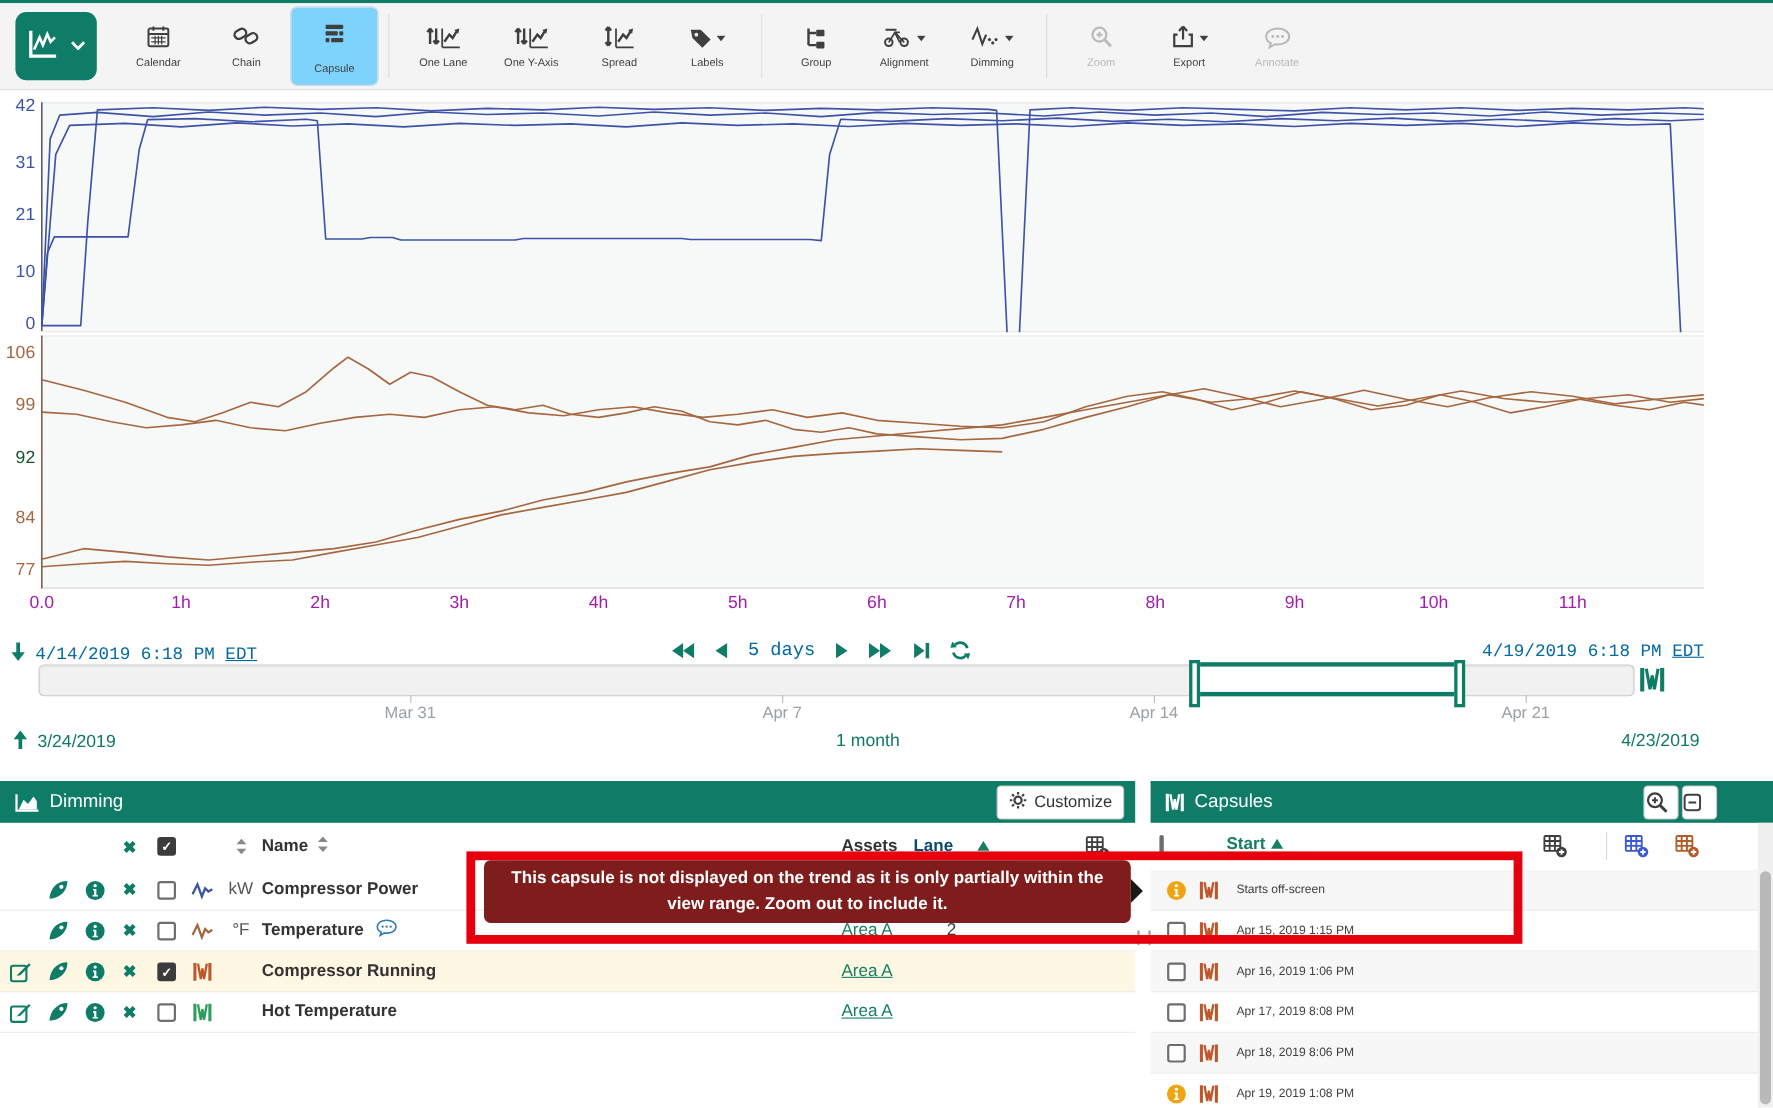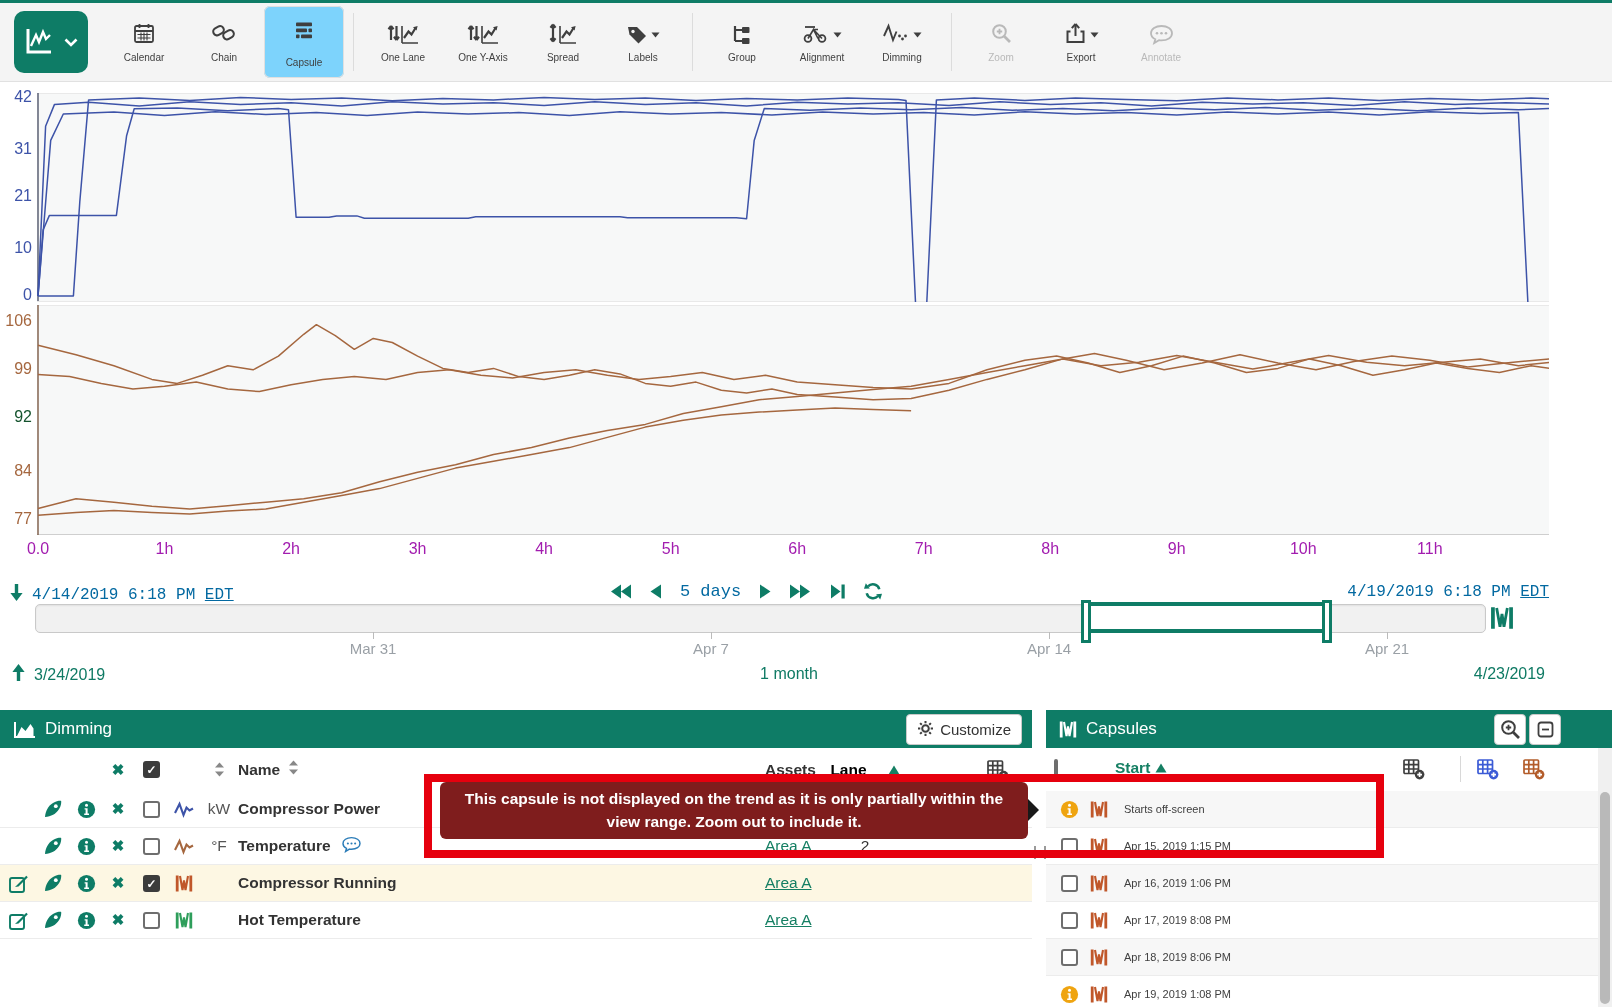--- a/index.html
+++ b/index.html
@@ -40,21 +40,21 @@
   .sl-capicon{position:absolute;left:1490px;top:605px;cursor:pointer;}
   .investrow{position:absolute;top:663px;left:0;width:100%;font-size:16px;color:#0f7a64;}
   .inv-left{position:absolute;left:10px;top:0;display:flex;align-items:center;gap:7px;}
   .inv-center{position:absolute;left:0;top:2px;width:1578px;text-align:center;}
   .inv-right{position:absolute;left:0;top:2px;width:1545px;text-align:right;}
   
   .panel-hdr{position:absolute;height:38px;background:#0e7c66;color:#fff;display:flex;
              align-items:center;font-size:17px;}
   .panel-hdr .ph-ic{margin:0 9px 0 13px;display:flex;}
   .white-btn{background:#fff;border:1px solid #c9c9c9;border-radius:4px;color:#333;
-             display:flex;align-items:center;justify-content:center;cursor:pointer;}
+             display:flex;align-items:center;cursor:pointer;}
   .customize-btn{position:absolute;right:10px;top:4px;height:29px;padding:0 10px;gap:6px;font-size:15px;}
   .d-grid{display:grid;grid-template-columns:36px 34px 32px 32px 34px 32px 38px 502px 90px 70px 1fr;
           align-items:center;}
   .d-colhdr{position:absolute;left:0;top:748px;width:1032px;height:43px;font-size:15.5px;font-weight:bold;}
   .d-rows{position:absolute;left:0;top:791px;width:1032px;}
   .d-row{height:36px;border-bottom:1px solid #ececec;font-size:15.5px;}
   .d-row.hl{background:#fdf7e3;}
   .cell{display:flex;align-items:center;justify-content:center;}
   .cell.left{justify-content:flex-start;}
   .name-cell{font-weight:bold;color:#333;display:flex;align-items:center;gap:10px;}
@@ -445,21 +445,21 @@
     <div class="cell left" style="gap:8px;">
       <span>Name</span>
       <span><svg width="11" height="15" viewBox="0 0 11 15">
             <path d="M5.5,0.5 L10,5.5 H1 Z" fill="#888888"></path>
             <path d="M5.5,14.5 L1,9.5 H10 Z" fill="#888888"></path>
           </svg></span>
     </div>
     <div class="cell left" style="padding-left:25px;">
         <span>Assets</span>
       </div>
-    <div class="cell" style="gap:21px;color:#000000;">
+    <div class="cell" style="gap:21px;color:#0c4a6e;">
       <span>Lane</span>
       <span><svg width="12" height="10" viewBox="0 0 12 10">
             <path d="M6,0.5 L11.5,9.5 H0.5 Z" fill="#157f63"></path>
           </svg></span>
     </div>
     <div class="cell" style="justify-content:flex-end;padding-right:22px;">
         <svg width="24" height="22" viewBox="0 0 24 22">
           <g stroke="#3f3f3f" stroke-width="1.7" fill="none">
             <rect x="2" y="2" width="14.5" height="13.5" rx="1"></rect>
             <path d="M2,6.6 H16.5 M2,11 H16.5 M6.8,2 V15.5 M11.6,2 V15.5"></path>

